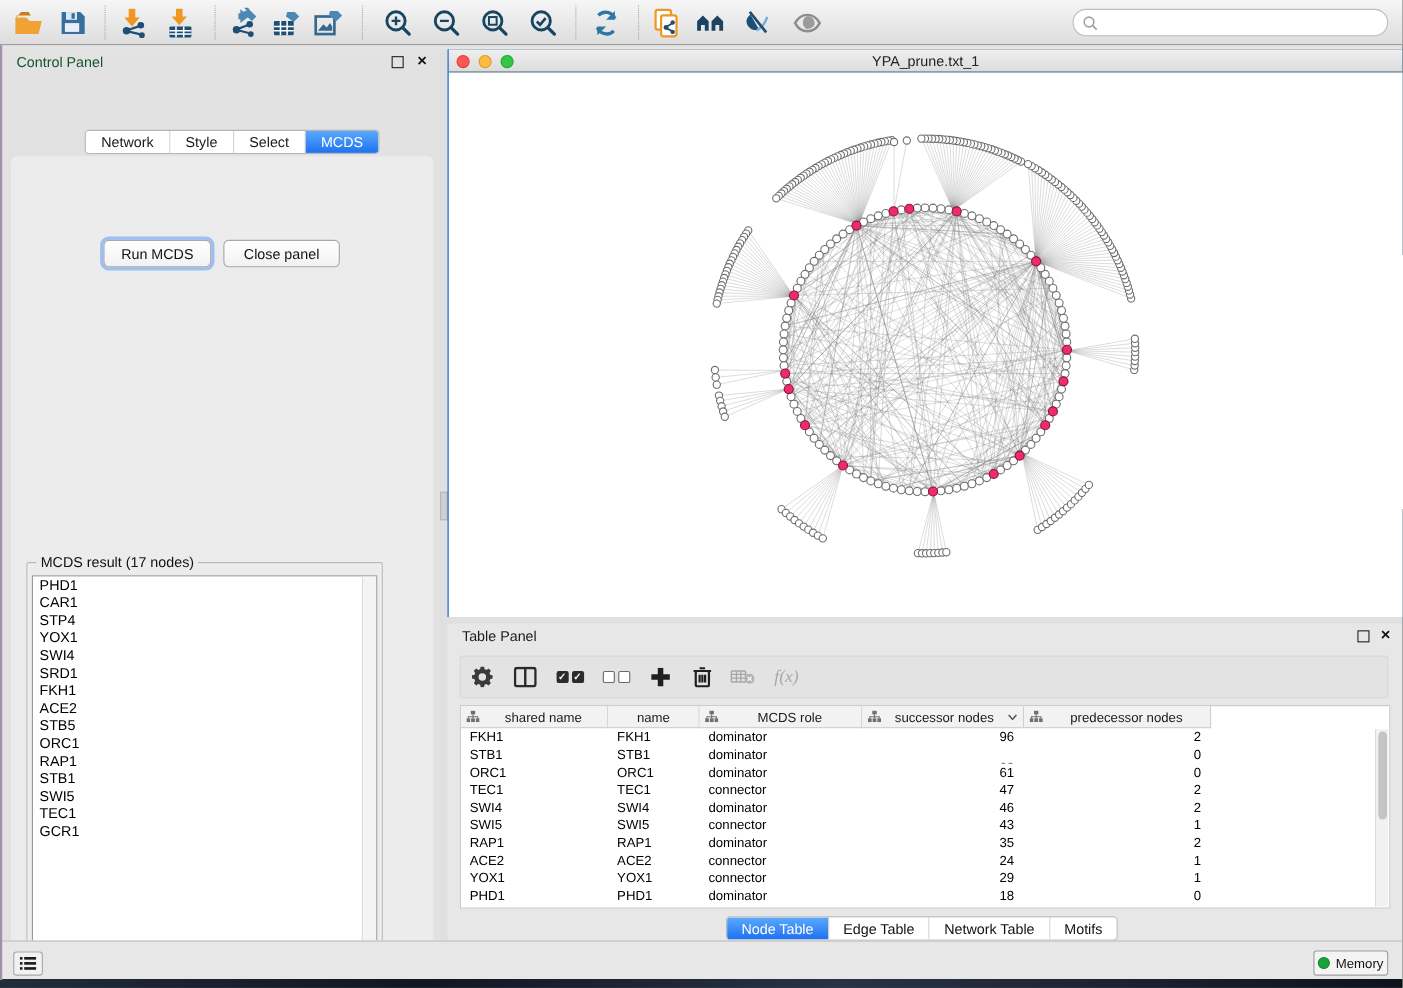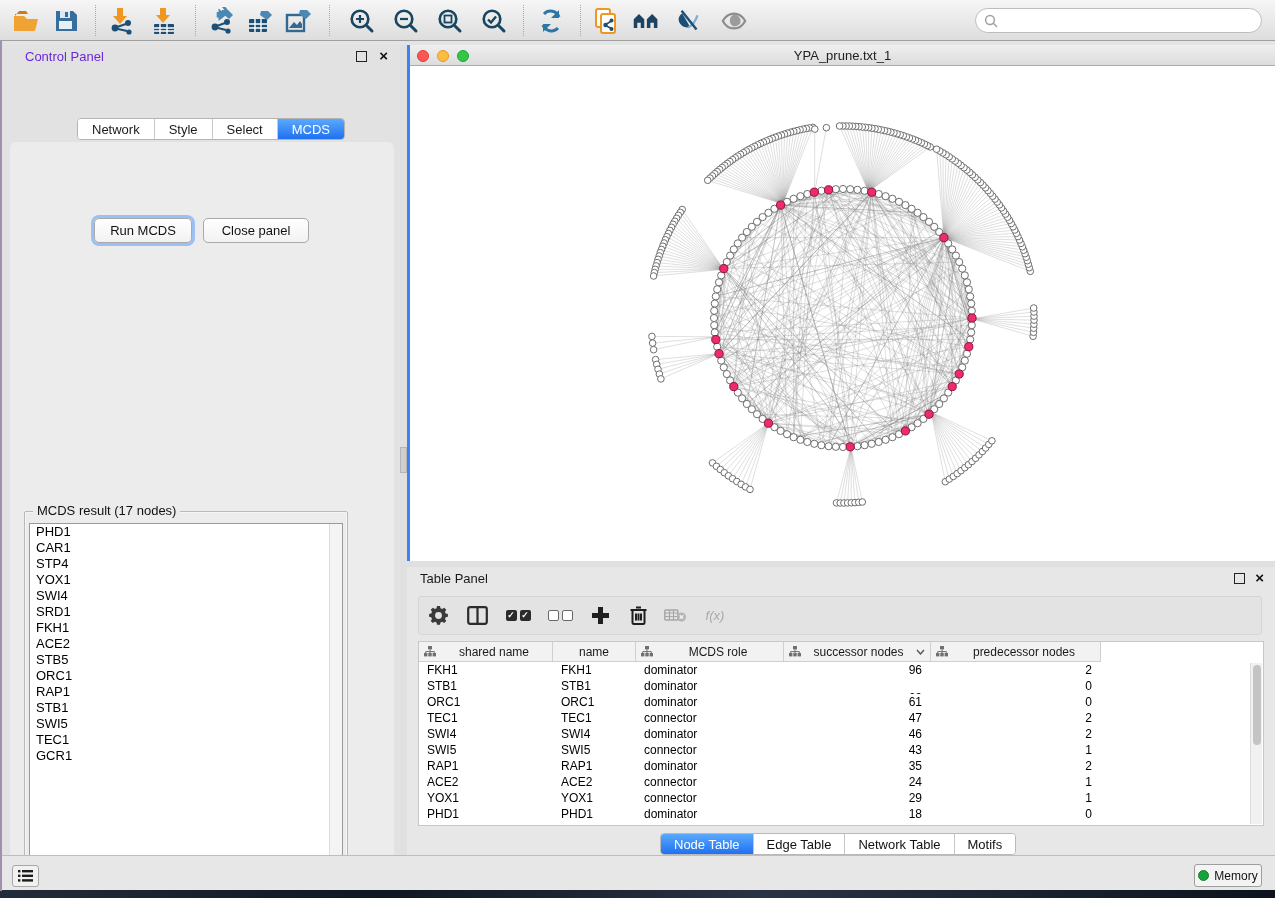--- a/index.html
+++ b/index.html
@@ -16,21 +16,21 @@
      background:linear-gradient(#f6f6f6,#dddddd); border-bottom:1px solid #9f9f9f; }
   .tb-icon { position:absolute; top:7px; width:28px; height:28px; display:flex; align-items:center; justify-content:center; }
   .tb-sep { position:absolute; top:5px; height:31px; width:0; border-left:1px dotted #a8a8a8; }
   .searchbox { position:absolute; left:975px; top:8px; width:287px; height:25px; background:#fff;
      border:1px solid #bdbdbd; border-radius:13px; display:flex; align-items:center; padding-left:8px; }
   .searchbox svg { opacity:.55; }
 
   
   .control-panel { position:absolute; left:2px; top:45px; width:398px; height:810px; background:#e2e2e2; }
   .panel-titlebar { position:absolute; left:0; top:0; right:0; height:24px; }
-  .panel-title { position:absolute; left:23px; top:4px; font-size:13px; color:#6d28d9; }
+  .panel-title { position:absolute; left:13px; top:4px; font-size:13px; color:#14532d; }
   .float-icon { position:absolute; top:6px; width:11px; height:11px; border:1.6px solid #222; }
   .close-icon { position:absolute; top:1px; font-size:15px; font-weight:bold; color:#111; line-height:20px; }
   .cp-float { right:33px; } .cp-close { right:12px; }
 
   .tabs { position:absolute; left:75px; top:73px; height:22px; display:flex;
      border:1px solid #b4b4b4; border-radius:4px; background:#fff; overflow:hidden; }
   .tab { padding:0 14px; font-size:13px; color:#1a1a1a; display:flex; align-items:center; border-right:1px solid #c9c9c9; background:#fff; }
   .tab:last-child { border-right:none; }
   .tab.active { background:linear-gradient(#5aa9fd,#1f71f1); color:#fff; border-right:none; }
 
@@ -58,41 +58,41 @@
   .mcds-scroll { position:absolute; top:0; right:0; bottom:0; width:13px; background:#f4f4f4; border-left:1px solid #dcdcdc; }
   .mcds-item { font-size:13px; line-height:16px; padding-left:6px; color:#000; }
   .mcds-item:first-child { padding-top:3px; }
 
   
   .v-splitter { position:absolute; left:400px; top:45px; width:7px; height:810px; background:#e0e0e0; }
   .v-grip { position:absolute; left:0; top:402px; width:7px; height:26px; background:#cfcfcf; border:1px solid #b5b5b5; }
   .h-splitter { position:absolute; left:407px; top:561px; width:868px; height:6px; background:#e0e0e0; }
 
   
-  .net-window { position:absolute; left:407px; top:45px; width:868px; height:516px; background:#0c4a6e; border-left:3px solid #3b82f6; }
+  .net-window { position:absolute; left:407px; top:45px; width:868px; height:516px; background:#0c4a6e; border-left:1px solid #3b82f6; }
   .net-titlebar { position:absolute; left:0; top:0; right:0; height:21px;
      background:linear-gradient(#efefef,#dcdcdc); border-bottom:1px solid #aaa; }
   .traffic { position:absolute; top:5px; width:12px; height:12px; border-radius:50%; }
   .tl-red { left:7px; background:#fc5753; border:1px solid #df3e3a; }
   .tl-yellow { left:27px; background:#fdbc40; border:1px solid #de9b2d; }
   .tl-green { left:47px; background:#33c748; border:1px solid #23a636; }
   .net-title { position:absolute; left:0; right:0; top:3px; text-align:center; font-size:13px; color:#222; }
   .net-canvas { position:absolute; left:0; top:21px; width:868px; height:495px; background:#fff; }
 
   
   .table-panel { position:absolute; left:407px; top:567px; width:868px; height:288px; background:#e7e7e7; }
   .tp-title { position:absolute; left:13px; top:4px; font-size:13px; color:#1a1a1a; }
   .tp-float { right:30px; } .tp-close { right:11px; }
   .tp-toolbar { position:absolute; left:11px; top:29px; right:13px; height:39px;
      background:#e3e3e3; border:1px solid #d6d6d6; border-radius:3px; display:flex; align-items:center; gap:0; }
   .tpi { display:flex; align-items:center; justify-content:center; height:28px; }
   .check-sq { width:11px; height:11px; border-radius:2px; margin-right:3px; display:inline-block; }
   .check-on { background:#2b2b2b; color:#fff; font-size:9px; line-height:11px; text-align:center; font-weight:bold; }
   .check-off { background:#fff; border:1.5px solid #6a6a6a; }
-  .fx-label { font-family:Liberation Sans, sans-serif; font-style:italic; font-size:13px; color:#a9a9a9; }
+  .fx-label { font-family:Liberation Serif, serif; font-style:italic; font-size:16px; color:#a9a9a9; }
 
   .table-wrap { position:absolute; left:11px; top:74px; width:846px; height:185px; background:#fff; border:1px solid #c7c7c7; }
   .thead { position:absolute; left:0; top:0; height:20px; display:flex; }
   .th { background:#f2f2f2; border-right:1px solid #cfcfcf; border-bottom:1px solid #cfcfcf;
      display:flex; align-items:center; font-size:12px; color:#1a1a1a; position:relative; }
   .th .lbl { flex:1; text-align:center; padding:0 4px; }
   .th svg.tree { margin-left:5px; flex:0 0 auto; }
   .sortchev { margin-right:5px; }
   .tbody { position:absolute; left:0; top:20px; right:0; bottom:0; }
   .tr { display:flex; height:16px; }

